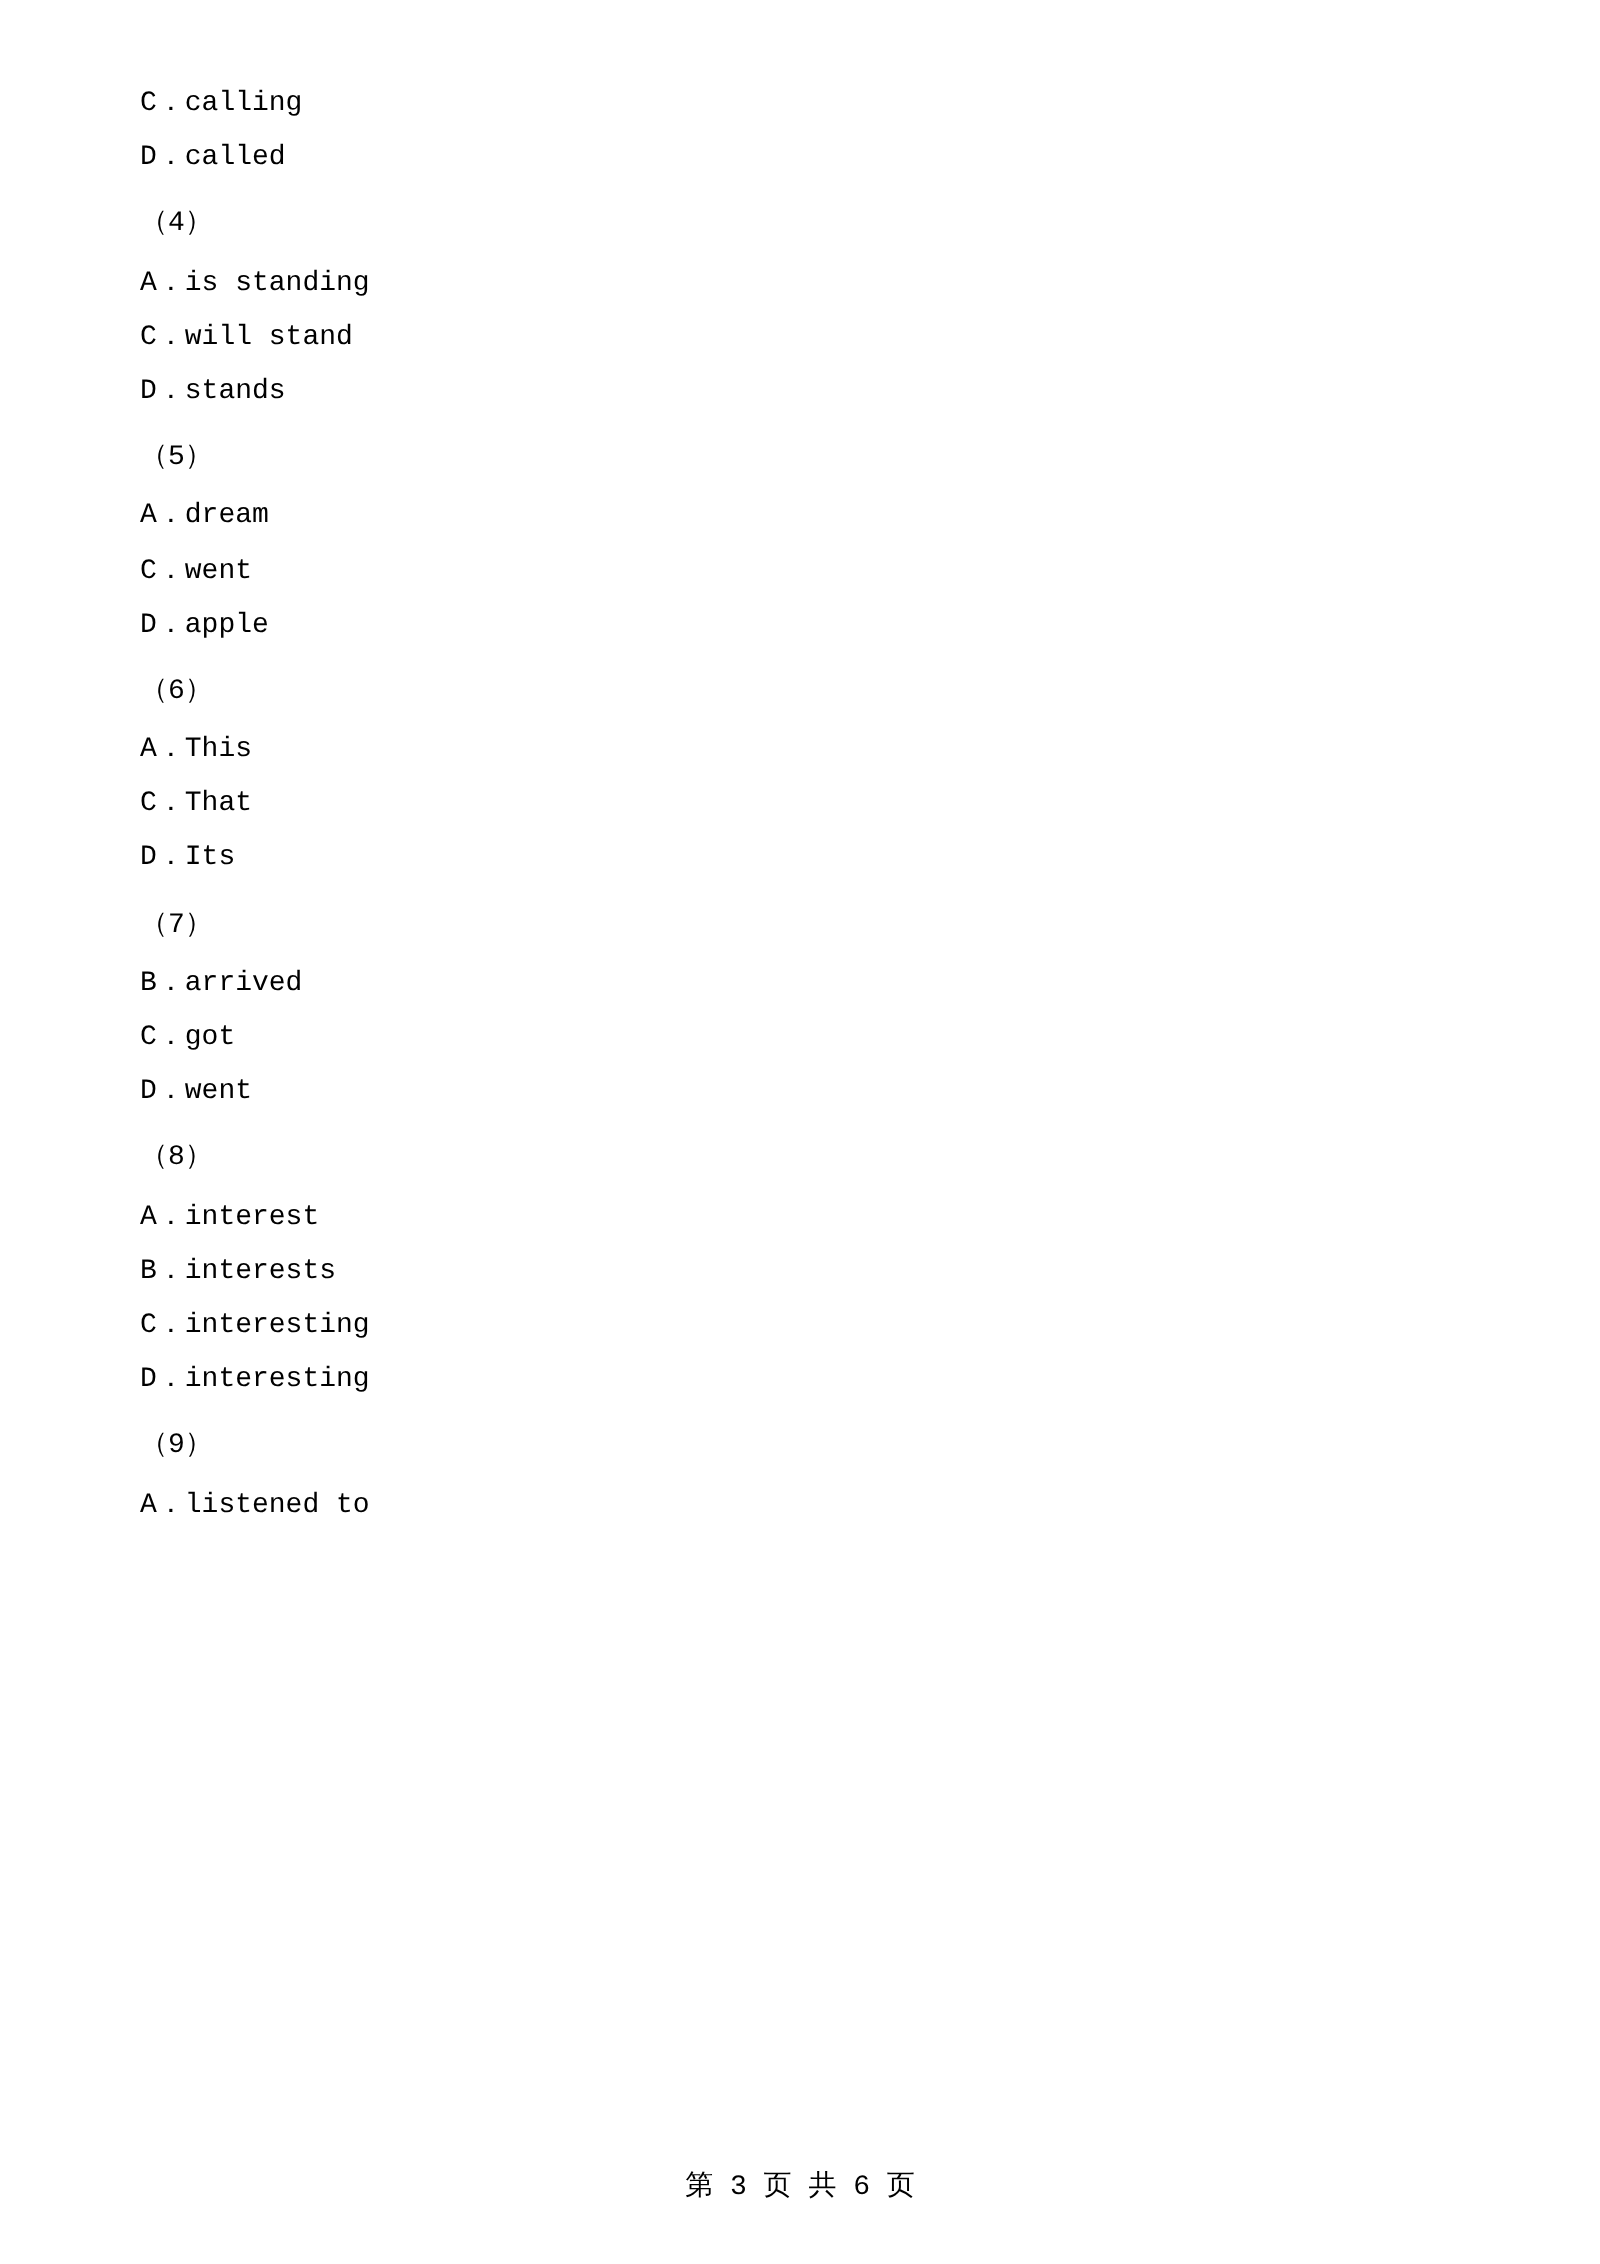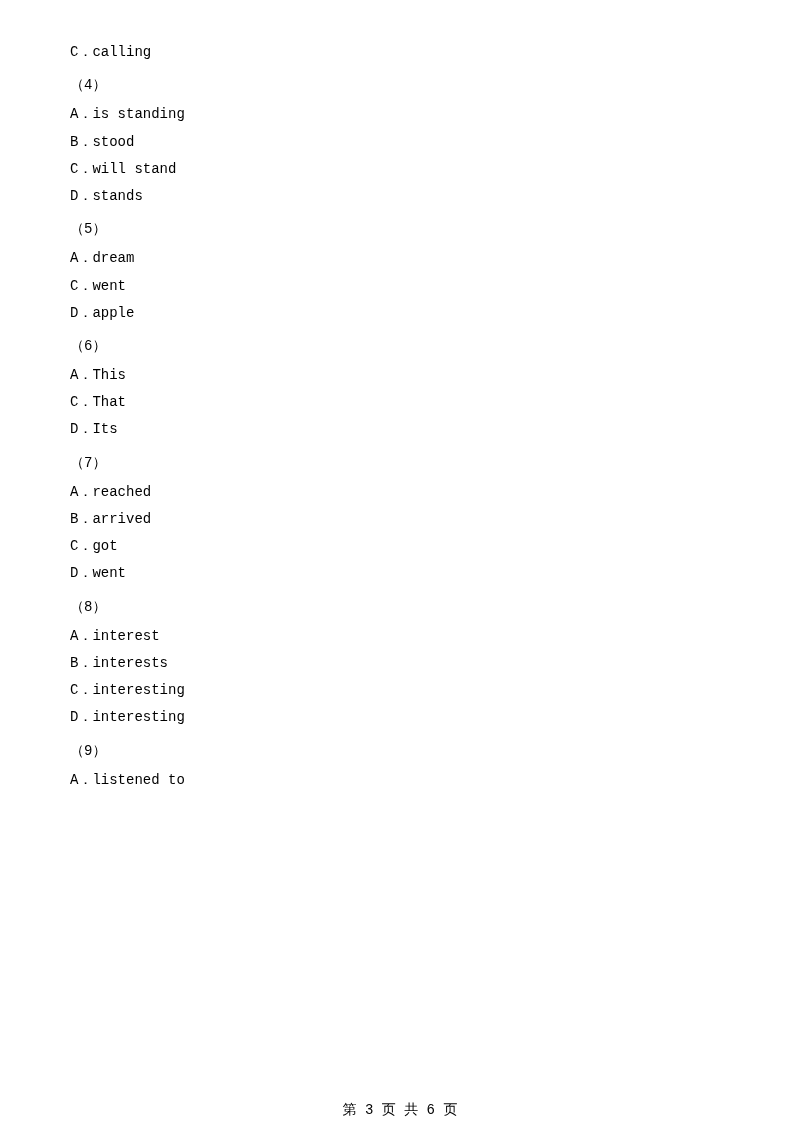--- a/index.html
+++ b/index.html
@@ -22,44 +22,44 @@
     }
     .question-item {
       margin-bottom: 2px;
     }
     .question-number {
       margin-top: 8px;
       margin-bottom: 4px;
     }
     .page-footer {
       position: absolute;
-      bottom: 13px;
+      bottom: 30px;
       width: 100%;
       text-align: center;
       font-size: 14px;
     }
   </style>
 </head>
 <body>
 
 <div class="content">
 
   <div class="question-item">
     <span>C．calling</span>
   </div>
 
+  <div class="question-item">
+    <span>D．called</span>
+  </div>
 
   <div class="question-number">
     <span>（4）</span>
   </div>
   <div class="question-item">
     <span>A．is standing</span>
-  </div>
-  <div class="question-item">
-    <span>B．stood</span>
   </div>
   <div class="question-item">
     <span>C．will stand</span>
   </div>
   <div class="question-item">
     <span>D．stands</span>
   </div>
 
   <div class="question-number">
     <span>（5）</span>
@@ -82,23 +82,20 @@
   </div>
   <div class="question-item">
     <span>C．That</span>
   </div>
   <div class="question-item">
     <span>D．Its</span>
   </div>
 
   <div class="question-number">
     <span>（7）</span>
-  </div>
-  <div class="question-item">
-    <span>A．reached</span>
   </div>
   <div class="question-item">
     <span>B．arrived</span>
   </div>
   <div class="question-item">
     <span>C．got</span>
   </div>
   <div class="question-item">
     <span>D．went</span>
   </div>

